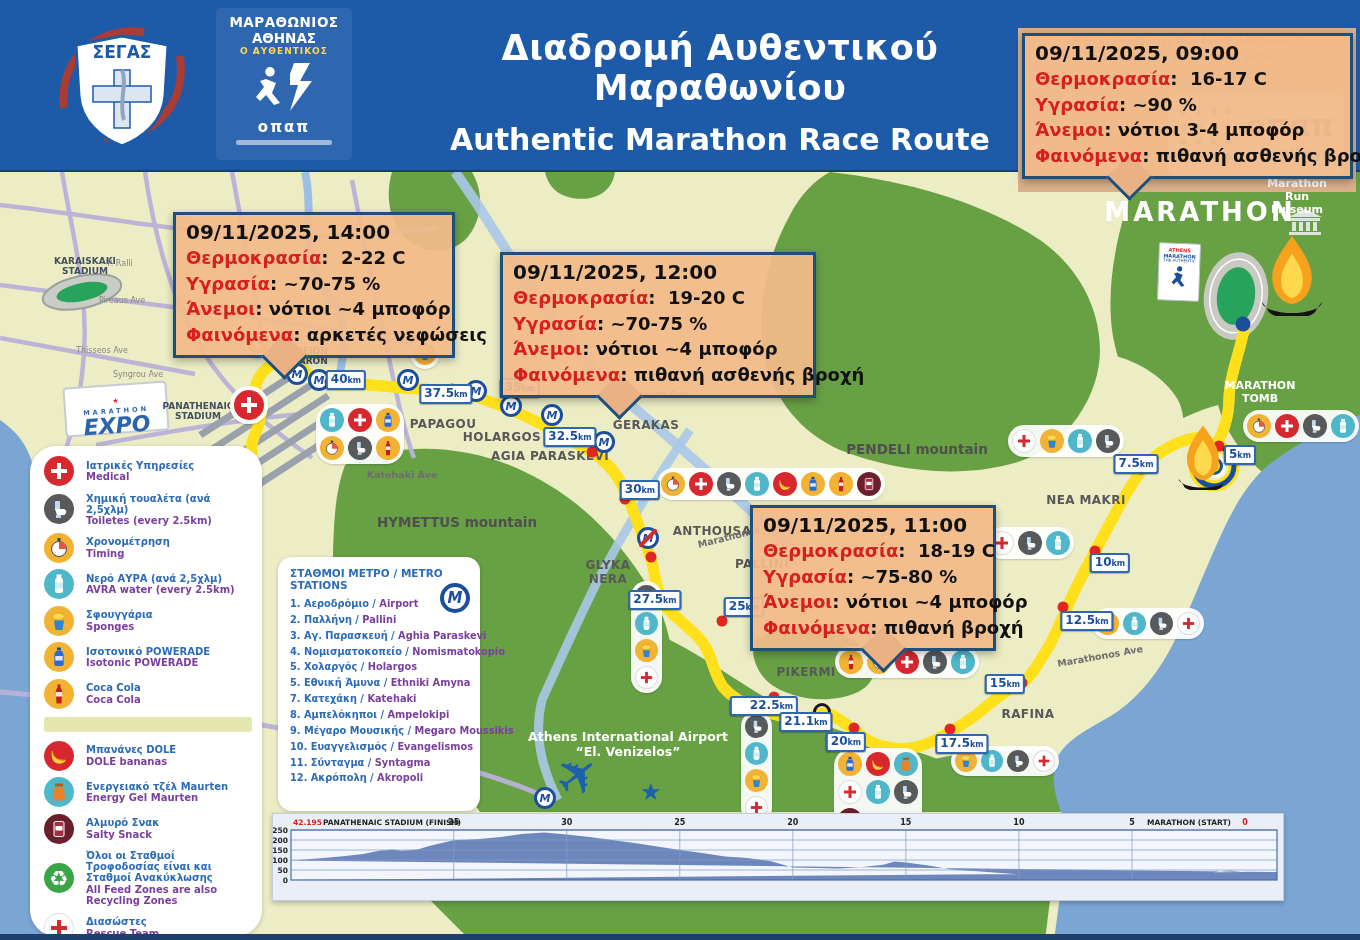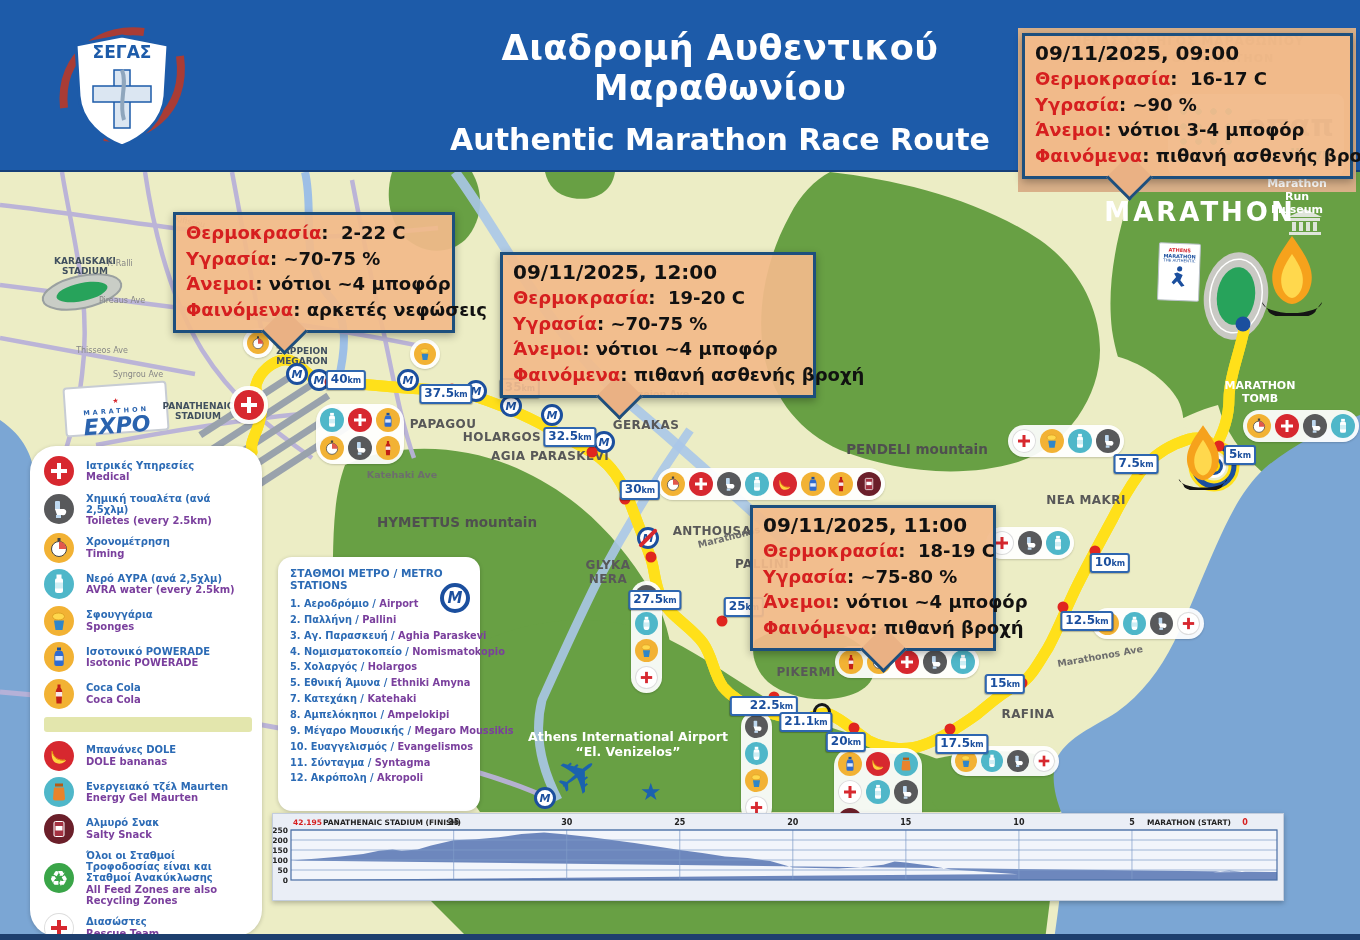--- a/index.html
+++ b/index.html
@@ -169,20 +169,35 @@
       <svg width="152" height="148" viewBox="0 0 152 148">
         <path d="M18,98 C12,42 60,16 98,22" stroke="#b5392b" stroke-width="8" fill="none" opacity=".92"></path>
         <path d="M134,46 C142,104 96,132 58,127" stroke="#b5392b" stroke-width="8" fill="none" opacity=".92"></path>
         <path d="M76,26 L122,35 L119,86 C117,112 96,128 76,136 C56,128 35,112 33,86 L30,35 Z" fill="#ffffff" stroke="#1d5ba9" stroke-width="3"></path>
         <text x="76" y="48" text-anchor="middle" font-size="17" font-weight="bold" fill="#1d5ba9">ΣΕΓΑΣ</text>
         <rect x="68" y="60" width="16" height="58" fill="#dbe6f2" stroke="#1d5ba9" stroke-width="1.5"></rect>
         <rect x="47" y="76" width="58" height="16" fill="#dbe6f2" stroke="#1d5ba9" stroke-width="1.5"></rect>
         <path d="M76,60 C82,75 72,92 78,110" stroke="#8fa6bd" stroke-width="4" fill="none"></path>
       </svg>
     </div>
+    <div class="race-logo">
+      <div class="l1">ΜΑΡΑΘΩΝΙΟΣ</div>
+      <div class="l2">ΑΘΗΝΑΣ</div>
+      <div class="l3">Ο ΑΥΘΕΝΤΙΚΟΣ</div>
+      <div class="art">
+        <svg width="34" height="48" viewBox="0 0 17 24">
+            <path d="M9,2 a2.4,2.4 0 1 1 0,4.8 a2.4,2.4 0 1 1 0,-4.8 M7,8 L12,10 L10,15 L14,20 L11,21 L7,16 L4,19 L2,17 L6,12 L4,9 Z" fill="#ffffff"></path>
+          </svg>
+        <svg width="26" height="48" viewBox="0 0 13 24">
+            <path d="M2,0 L10,0 L5,9 L11,9 L0,24 L4,11 L-2,11 Z" fill="#ffffff"></path>
+          </svg>
+      </div>
+      <div class="brand">οπαπ</div>
+      <div class="tag"></div>
+    </div>
     <div class="titles">
       <div class="t-gr">Διαδρομή Αυθεντικού Μαραθωνίου</div>
       <div class="t-en">Authentic Marathon Race Route</div>
     </div>
   </div>
 
   <div class="sponsor">
     <div class="s1">ΜΕΓΑΣ ΧΟΡΗΓΟΣ ΜΑΡΑΘΩΝΙΟΥ</div>
     <div class="s2">SPONSOR OF MARATHON</div>
     <div class="card">
@@ -730,20 +745,21 @@
   <div id="weather-layer">
       <div class="wbox" style="left: 1022px; top: 33px; width: 331px;">
         <div class="wdate">09/11/2025, 09:00</div>
         <div class="wrow"><span class="wk">Θερμοκρασία</span><span>:&nbsp;&nbsp;</span><span>16-17 C</span></div>
         <div class="wrow"><span class="wk">Υγρασία</span><span>:&nbsp;</span><span>~90 %</span></div>
         <div class="wrow"><span class="wk">Άνεμοι</span><span>:&nbsp;</span><span>νότιοι 3-4 μποφόρ</span></div>
         <div class="wrow"><span class="wk">Φαινόμενα</span><span>:&nbsp;</span><span>πιθανή ασθενής βροχή</span></div>
         <div class="wptr" style="left: 88px;"></div>
       </div>
       <div class="wbox" style="left: 173px; top: 212px; width: 282px;">
+        <div class="wdate">09/11/2025, 14:00</div>
         <div class="wrow"><span class="wk">Θερμοκρασία</span><span>:&nbsp;&nbsp;</span><span>2-22 C</span></div>
         <div class="wrow"><span class="wk">Υγρασία</span><span>:&nbsp;</span><span>~70-75 %</span></div>
         <div class="wrow"><span class="wk">Άνεμοι</span><span>:&nbsp;</span><span>νότιοι ~4 μποφόρ</span></div>
         <div class="wrow"><span class="wk">Φαινόμενα</span><span>:&nbsp;</span><span>αρκετές νεφώσεις</span></div>
         <div class="wptr" style="left: 92px;"></div>
       </div>
       <div class="wbox" style="left: 500px; top: 252px; width: 316px;">
         <div class="wdate">09/11/2025, 12:00</div>
         <div class="wrow"><span class="wk">Θερμοκρασία</span><span>:&nbsp;&nbsp;</span><span>19-20 C</span></div>
         <div class="wrow"><span class="wk">Υγρασία</span><span>:&nbsp;</span><span>~70-75 %</span></div>

